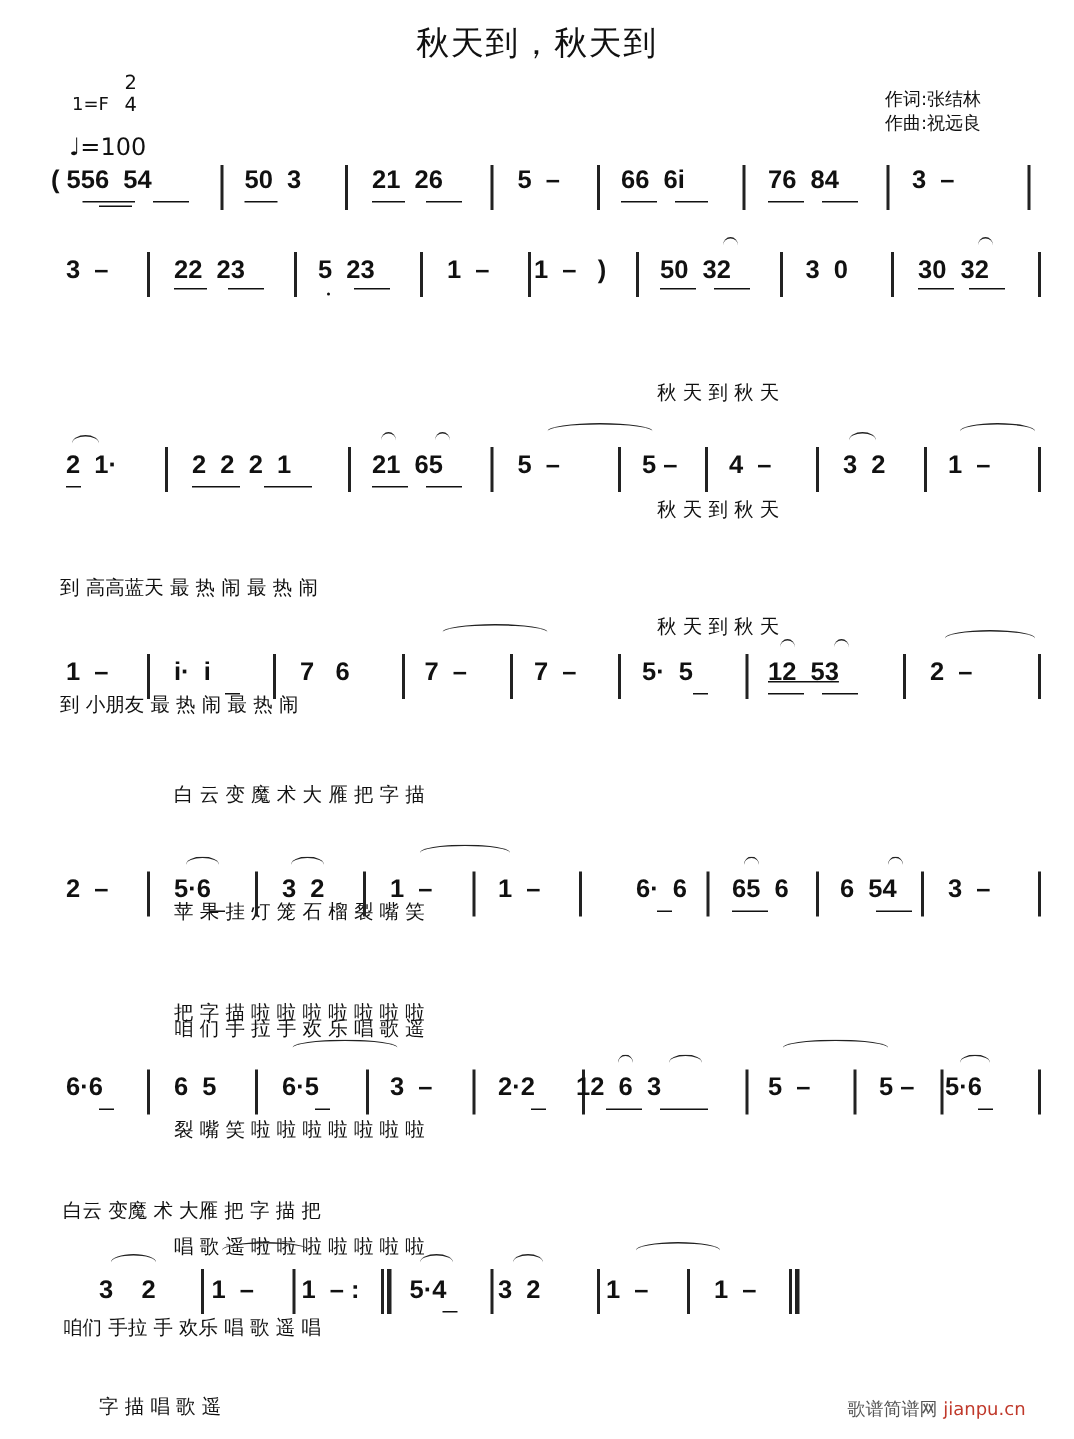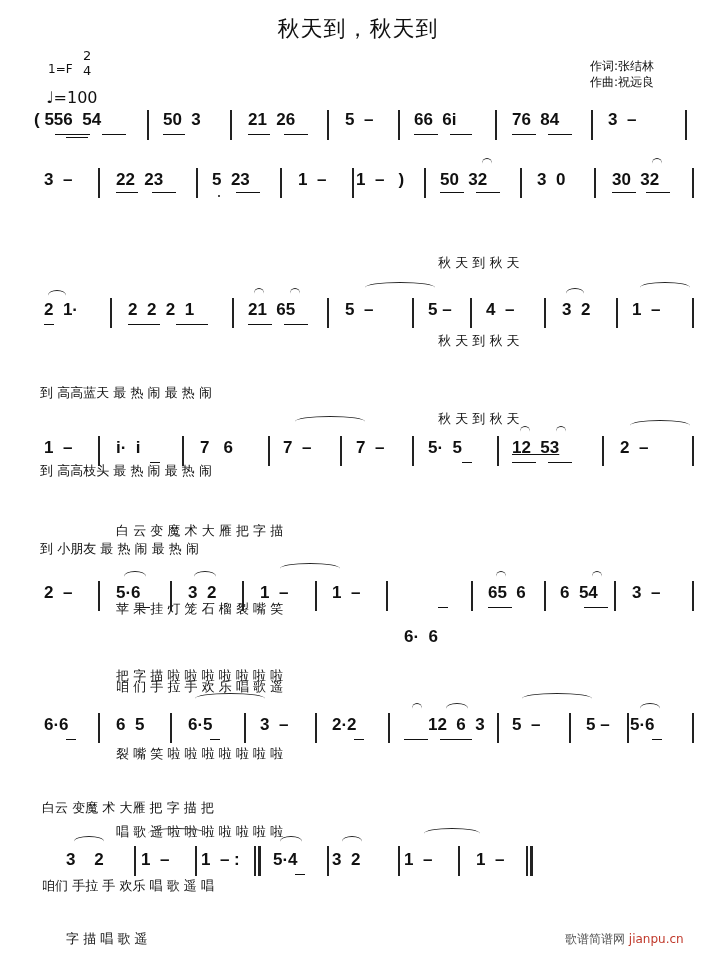--- a/index.html
+++ b/index.html
@@ -118,21 +118,20 @@
   <span class="note" style="left:486px;">4  –</span>
   <div class="bar" style="left:544px;top:-2px;height:30px;"></div>
   <span class="note" style="left:562px;">3  2</span>
   <div class="slur" style="left:566px;top:-12px;width:18px;"></div>
   <div class="bar" style="left:616px;top:-2px;height:30px;"></div>
   <span class="note" style="left:632px;">1  –</span>
   <div class="slur" style="left:640px;top:-18px;width:50px;"></div>
   <div class="bar" style="left:692px;top:-2px;height:30px;"></div>
   <div class="lyric" style="left:40px;top:28px;line-height:26px;">
     <div>到 高高蓝天 最 热 闹 最 热 闹</div>
-    <div>到 高高枝头 最 热 闹 最 热 闹</div>
     <div>到 小朋友 最 热 闹 最 热 闹</div>
   </div>
 </div>
 
 <div class="row" style="top:438px;">
   <span class="note" style="left:44px;">1  –</span>
   <div class="bar" style="left:98px;top:-2px;height:30px;"></div>
   <span class="note" style="left:116px;">i·  i</span>
   <div class="ul" style="left:150px;width:10px;top:24px;"></div>
   <div class="bar" style="left:182px;top:-2px;height:30px;"></div>
@@ -170,21 +169,21 @@
   <div class="slur" style="left:124px;top:-12px;width:22px;"></div>
   <div class="bar" style="left:170px;top:-2px;height:30px;"></div>
   <span class="note" style="left:188px;">3  2</span>
   <div class="slur" style="left:194px;top:-12px;width:22px;"></div>
   <div class="bar" style="left:242px;top:-2px;height:30px;"></div>
   <span class="note" style="left:260px;">1  –</span>
   <div class="slur" style="left:280px;top:-20px;width:60px;"></div>
   <div class="bar" style="left:315px;top:-2px;height:30px;"></div>
   <span class="note" style="left:332px;">1  –</span>
   <div class="bar" style="left:386px;top:-2px;height:30px;"></div>
-  <span class="note" style="left:404px;margin-top:44px;">6·  6</span>
+  <span class="note" style="left:424px;">6·  6</span>
   <div class="ul" style="left:438px;width:10px;top:24px;"></div>
   <div class="bar" style="left:471px;top:-2px;height:30px;"></div>
   <span class="note" style="left:488px;">65  6</span>
   <div class="ul" style="left:488px;width:24px;top:24px;"></div>
   <div class="slur" style="left:496px;top:-12px;width:10px;"></div>
   <div class="bar" style="left:544px;top:-2px;height:30px;"></div>
   <span class="note" style="left:560px;">6  54</span>
   <div class="ul" style="left:584px;width:24px;top:24px;"></div>
   <div class="slur" style="left:592px;top:-12px;width:10px;"></div>
   <div class="bar" style="left:614px;top:-2px;height:30px;"></div>
@@ -205,21 +204,21 @@
   <div class="bar" style="left:170px;top:-2px;height:30px;"></div>
   <span class="note" style="left:188px;">6·5</span>
   <div class="ul" style="left:210px;width:10px;top:24px;"></div>
   <div class="slur" style="left:195px;top:-22px;width:70px;"></div>
   <div class="bar" style="left:244px;top:-2px;height:30px;"></div>
   <span class="note" style="left:260px;">3  –</span>
   <div class="bar" style="left:315px;top:-2px;height:30px;"></div>
   <span class="note" style="left:332px;">2·2</span>
   <div class="ul" style="left:354px;width:10px;top:24px;"></div>
   <div class="bar" style="left:388px;top:-2px;height:30px;"></div>
-  <span class="note" style="left:428px;">12  6  3</span>
+  <span class="note" style="left:384px;">12  6  3</span>
   <div class="ul" style="left:404px;width:24px;top:24px;"></div>
   <div class="ul" style="left:440px;width:32px;top:24px;"></div>
   <div class="slur" style="left:412px;top:-12px;width:10px;"></div>
   <div class="slur" style="left:446px;top:-12px;width:22px;"></div>
   <div class="bar" style="left:497px;top:-2px;height:30px;"></div>
   <span class="note" style="left:512px;">5  –</span>
   <div class="slur" style="left:522px;top:-22px;width:70px;"></div>
   <div class="bar" style="left:569px;top:-2px;height:30px;"></div>
   <span class="note" style="left:586px;">5 –</span>
   <div class="bar" style="left:627px;top:-2px;height:30px;"></div>

